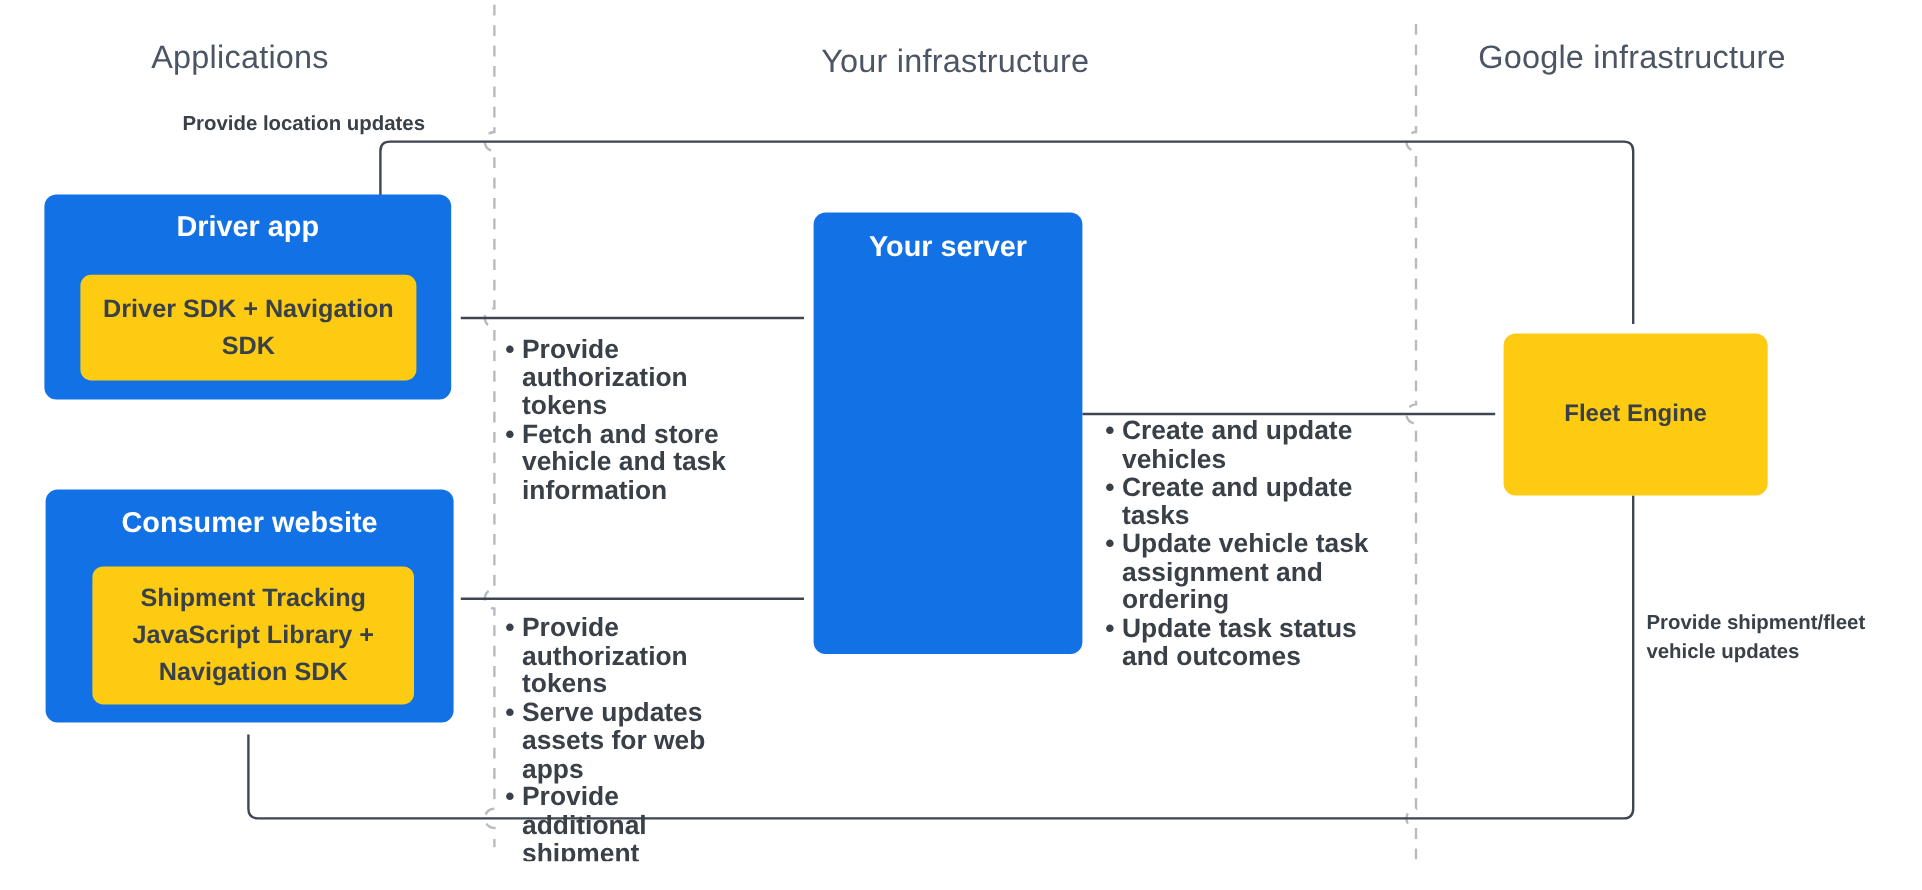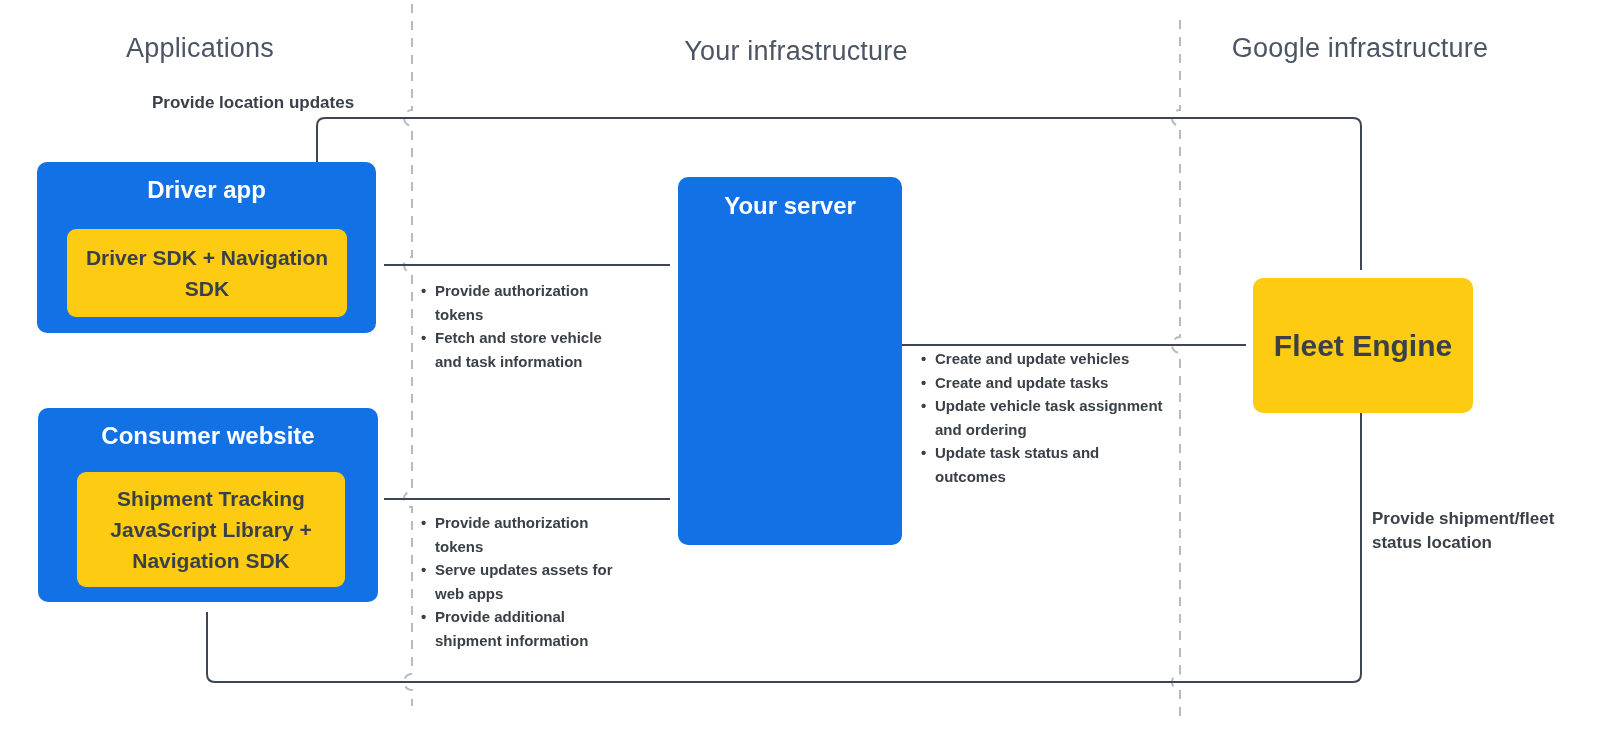--- a/index.html
+++ b/index.html
@@ -20,25 +20,25 @@
   .dashed-edge{stroke:var(--dashed);stroke-width:2;stroke-dasharray:9 8;}
   .arrowhead{fill:var(--line);}
 
   .node{position:absolute;border-radius:10px;}
   .node-blue{background:var(--blue);}
   .node-title{text-align:center;font-size:24px;font-weight:700;color:var(--box_title);}
   .inner-yellow{position:absolute;background:var(--yellow);border-radius:9px;
     display:flex;align-items:center;justify-content:center;text-align:center;
     font-size:21px;font-weight:700;color:var(--ink);line-height:31px;}
   .node-yellow{background:var(--yellow);border-radius:10px;display:flex;align-items:center;
-    justify-content:center;font-size:30px;font-weight:700;color:var(--ink);}
+    justify-content:center;font-size:20px;font-weight:700;color:var(--ink);}
 
   .edge-label{position:absolute;font-size:17px;font-weight:700;color:var(--ink);
     line-height:23.5px;}
-  .bullet-list{position:absolute;font-size:15px;font-weight:700;color:var(--ink);
+  .bullet-list{position:absolute;font-size:22px;font-weight:700;color:var(--ink);
     line-height:23.5px;}
   .li{position:relative;padding-left:15px;}
   .li::before{content:"\2022";position:absolute;left:1px;top:0;}
 </style>
 </head>
 <body>
 
 <div class="canvas">
 
   <div class="col-header" style="left:0;top:33px;">Applications</div>
@@ -76,21 +76,21 @@
     <div class="inner-yellow" style="left:39px;top:64px;width:268px;height:115px;padding:0 8px;">Shipment Tracking JavaScript Library + Navigation SDK</div>
   </div>
 
   <div class="node node-blue" style="left:678px;top:177px;width:224px;height:368px;">
     <div class="node-title" style="padding-top:15px;">Your server</div>
   </div>
 
   <div class="node node-yellow" style="left:1253px;top:278px;width:220px;height:135px;">Fleet Engine</div>
 
   <div class="edge-label" style="left:152px;top:91px;width:230px;">Provide location updates</div>
-  <div class="edge-label" style="left:1372px;top:507px;width:212px;">Provide shipment/fleet status location</div>
+  <div class="edge-label" style="left:1372px;top:507px;width:212px;">Provide shipment/fleet vehicle updates</div>
 
   <div class="bullet-list" style="left:420px;top:279px;width:212px;">
     <div class="li">Provide authorization tokens</div>
     <div class="li">Fetch and store vehicle and task information</div>
   </div>
 
   <div class="bullet-list" style="left:420px;top:511px;width:198px;">
     <div class="li">Provide authorization tokens</div>
     <div class="li">Serve updates assets for web apps</div>
     <div class="li">Provide additional shipment information</div>

